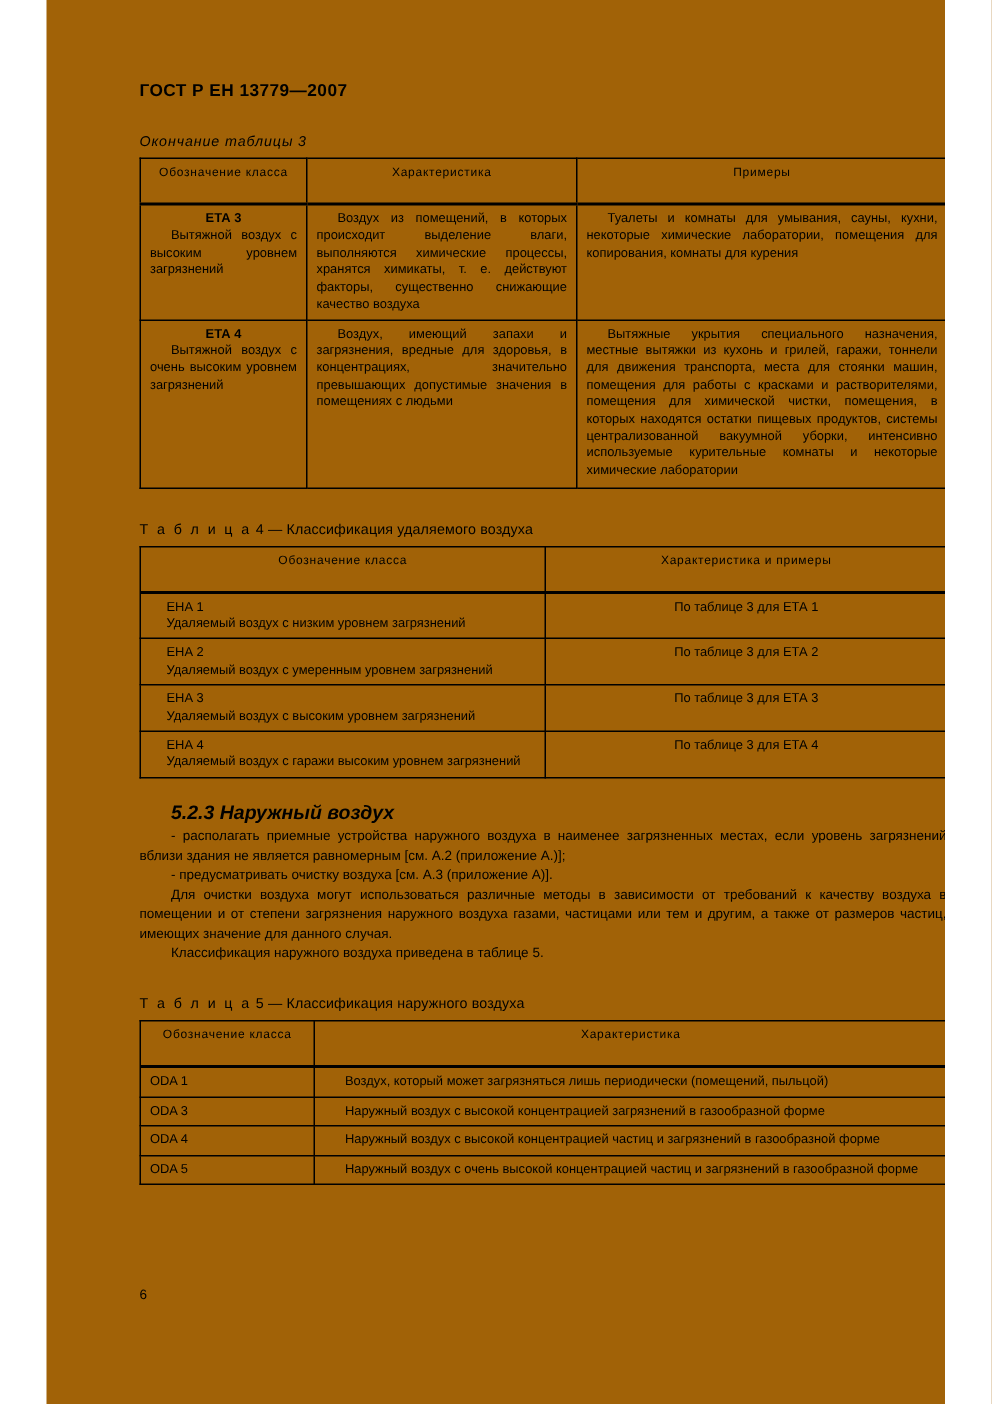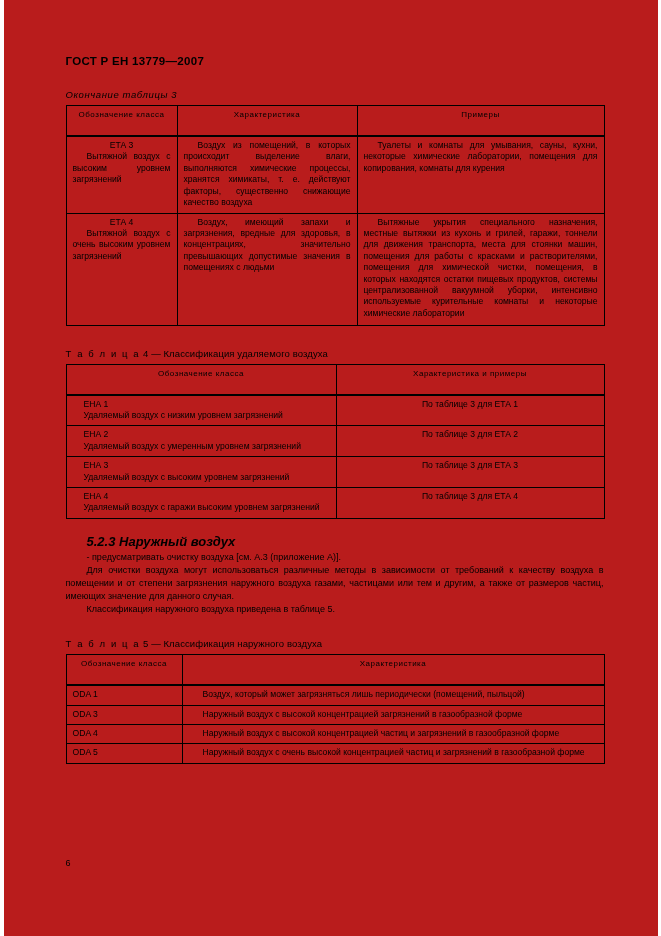--- a/index.html
+++ b/index.html
@@ -7,24 +7,24 @@
     margin: 0;
     padding: 0;
     background: #ffffff;
   }
   body {
     font-family: "Liberation Sans", sans-serif;
     color: #000000;
   }
   .page {
     position: relative;
-    width: 654px;
+    width: 599px;
     height: 936px;
     margin: 0 auto;
-    background: #b91c1c;
+    background: #a16207;
     overflow: hidden;
     box-sizing: border-box;
   }
   .content {
     position: absolute;
     left: 62px;
     top: 0;
     width: 538px;
   }
 
@@ -88,20 +88,21 @@
     display: block;
     text-indent: 14px;
   }
   .indent-sm {
     display: block;
     text-indent: 11px;
   }
   .cls-title {
     display: block;
     text-indent: 14px;
+    font-weight: bold;
   }
   td.center {
     text-align: center;
     vertical-align: middle;
     font-size: 8.6px;
   }
   td.cls-center {
     vertical-align: top;
     font-size: 8.6px;
     margin-left: 38px;
@@ -248,20 +249,21 @@
           <td class="cls">
             <span class="indent-sm">ЕНА 4</span>
             <span class="indent-sm justify-tight">Удаляемый воздух с гаражи высоким уровнем загрязнений</span>
           </td>
           <td class="center">По таблице 3 для ЕТА 4</td>
         </tr>
       </tbody>
     </table>
 
     <div class="section-head">5.2.3 Наружный воздух</div>
+    <p class="body dash">- располагать приемные устройства наружного воздуха в наименее загрязненных местах, если уровень загрязнений вблизи здания не является равномерным [см. А.2 (приложение А.)];</p>
     <p class="body dash">- предусматривать очистку воздуха [см. А.3 (приложение А)].</p>
     <p class="body">Для очистки воздуха могут использоваться различные методы в зависимости от требований к качеству воздуха в помещении и от степени загрязнения наружного воздуха газами, частицами или тем и другим, а также от размеров частиц, имеющих значение для данного случая.</p>
     <p class="body">Классификация наружного воздуха приведена в таблице 5.</p>
 
     <div class="table-caption">
       <span class="caption-spaced">Т а б л и ц а</span>
       <span>5</span>
       <span>— Классификация наружного воздуха</span>
     </div>
 

